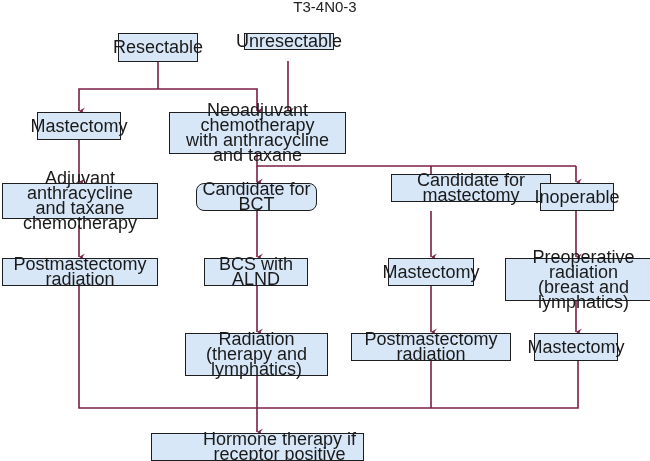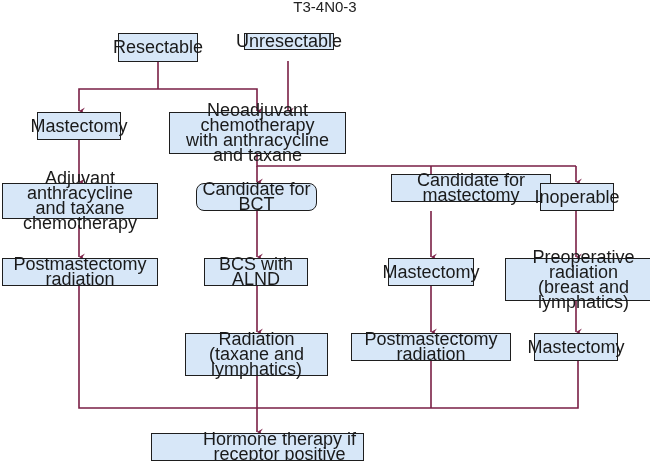--- a/index.html
+++ b/index.html
@@ -64,16 +64,16 @@
 and taxane chemotherapy</div>
 <div class="node" style="left:196px;top:183px;width:121px;height:28px;border-radius:8px;">Candidate for BCT</div>
 <div class="node" style="left:351px;top:174px;width:160px;height:28px;margin-left:40px;">Candidate for mastectomy</div>
 <div class="node" style="left:540px;top:183px;width:74px;height:28px;">Inoperable</div>
 <div class="node" style="left:2px;top:258px;width:156px;height:28px;">Postmastectomy radiation</div>
 <div class="node" style="left:204px;top:258px;width:104px;height:28px;">BCS with ALND</div>
 <div class="node" style="left:388px;top:258px;width:86px;height:28px;">Mastectomy</div>
 <div class="node" style="left:505px;top:258px;width:157px;height:43px;">Preoperative radiation
 (breast and lymphatics)</div>
 <div class="node" style="left:185px;top:333px;width:143px;height:43px;">Radiation
-(taxane and lymphatics)</div>
+(therapy and lymphatics)</div>
 <div class="node" style="left:351px;top:333px;width:160px;height:28px;">Postmastectomy radiation</div>
 <div class="node" style="left:534px;top:333px;width:84px;height:28px;">Mastectomy</div>
 <div class="node" style="left:151px;top:433px;width:213px;height:28px;padding-left:44px;">Hormone therapy if receptor positive</div>
 
 </body></html>

